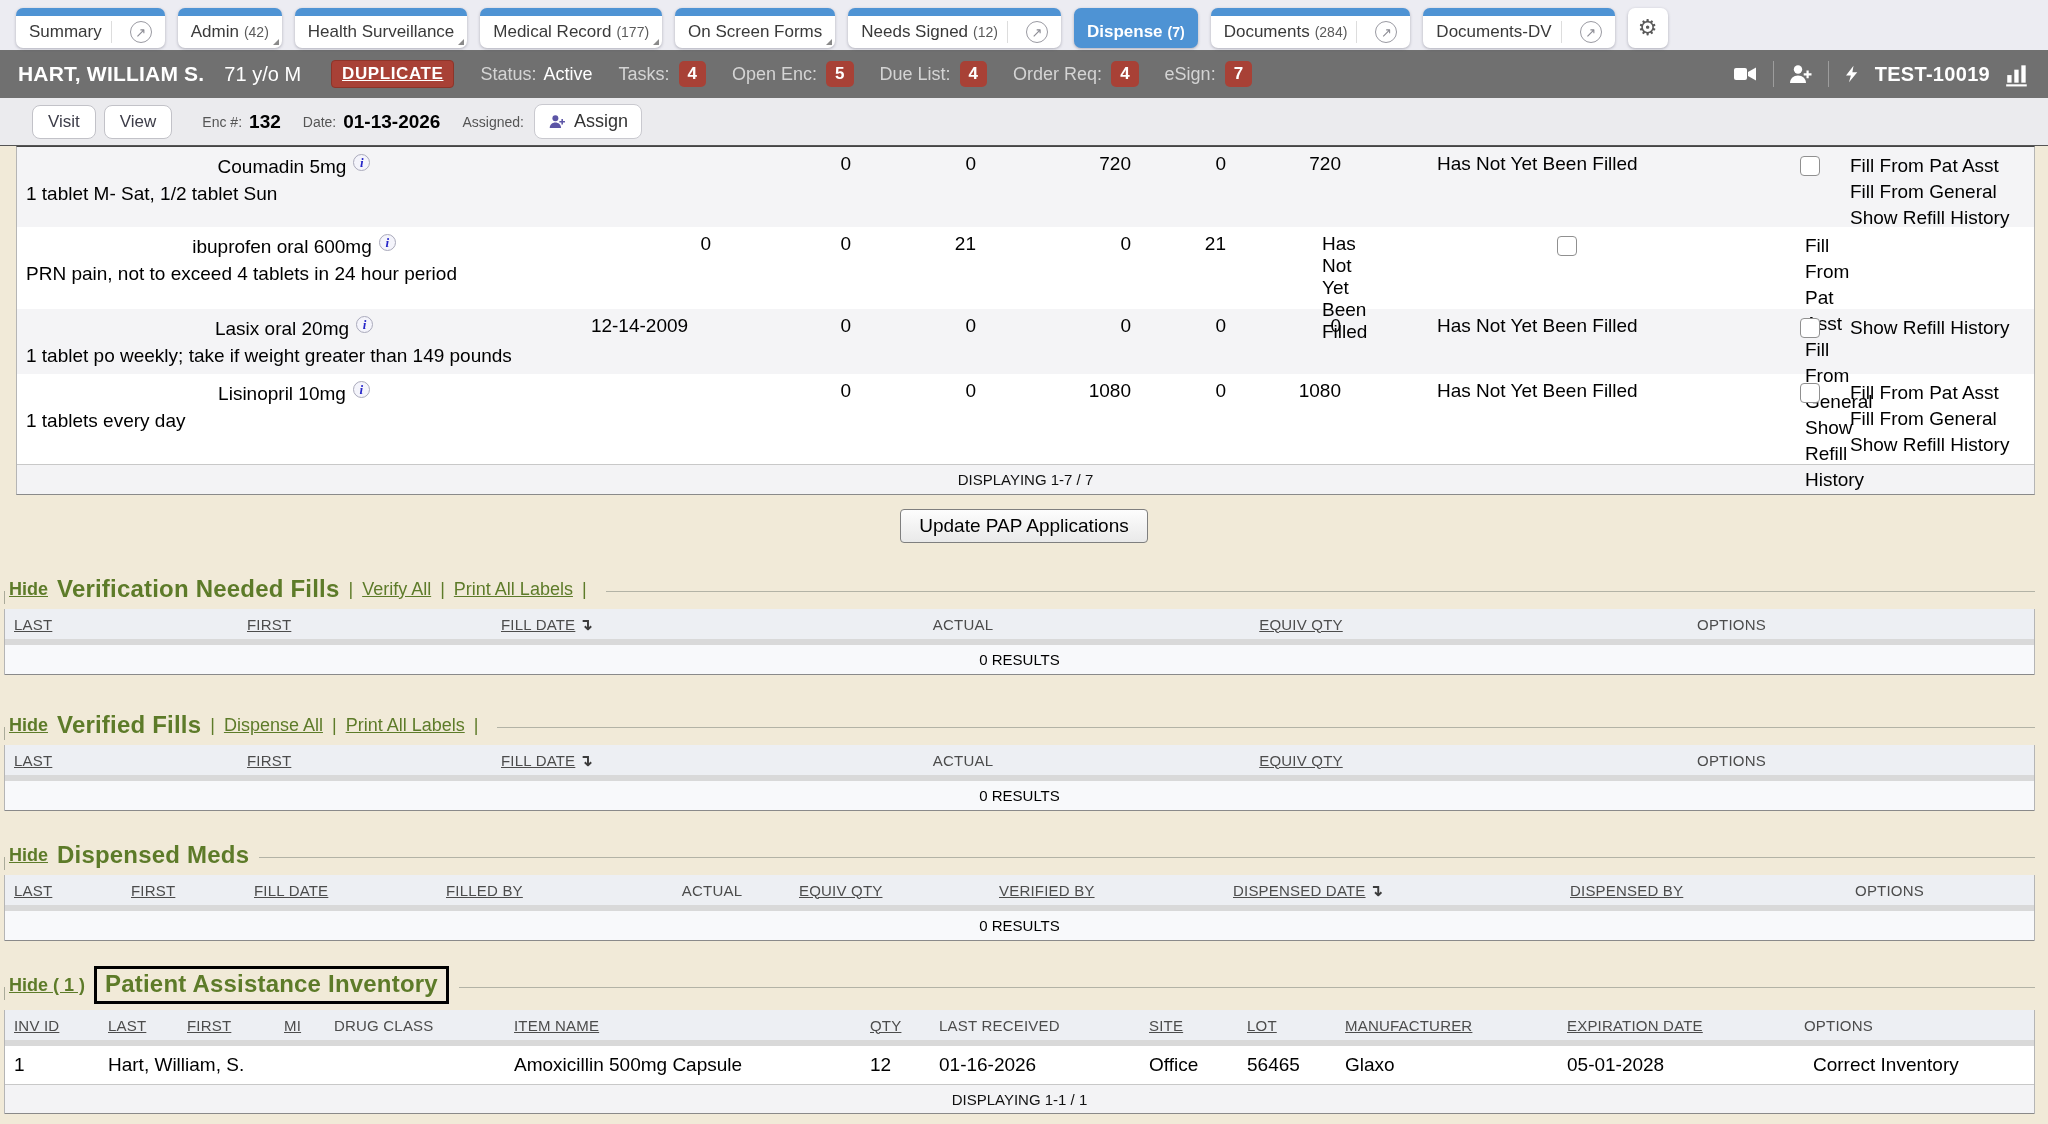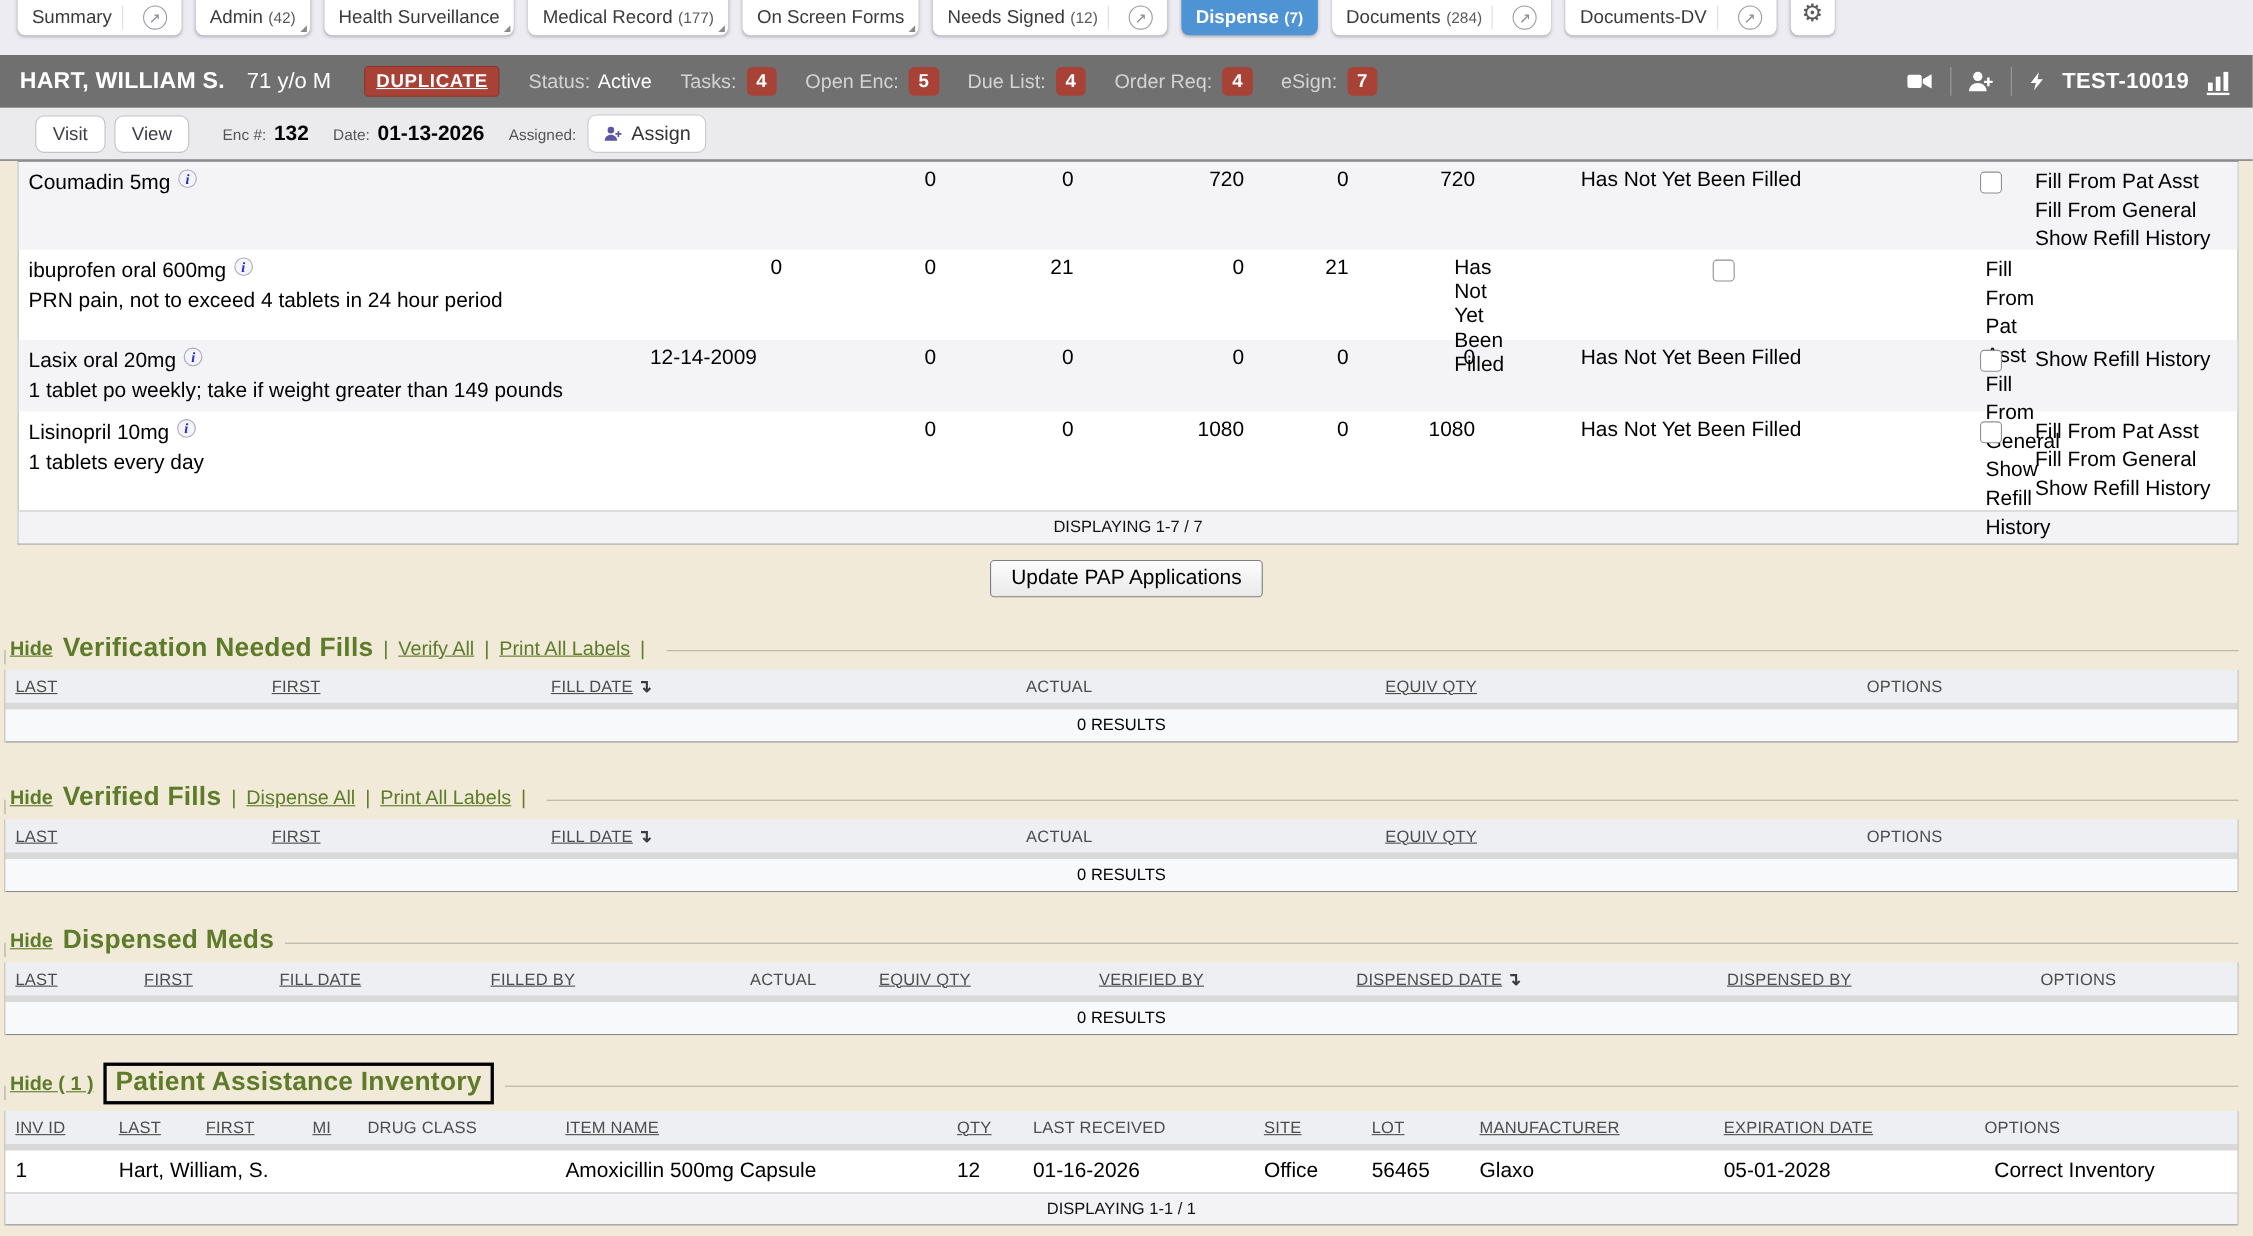--- a/index.html
+++ b/index.html
@@ -6,21 +6,21 @@
   html,body { width: 2048px; height: 1124px; overflow: hidden; }
   body {
     background: #f1ead8;
     font-family: "Liberation Sans", sans-serif;
     color: #000;
   }
   
   .tabbar {
     height: 50px; background: #ececf2;
     display: flex; align-items: flex-end;
-    padding: 0 0 18px 16px;
+    padding: 0 0 2px 16px;
   }
   .tab {
     position: relative; display: flex; align-items: center;
     background: #fff; height: 40px;
     border-top: 8px solid #4e93d4;
     border-radius: 7px;
     padding: 0 13px; margin-right: 13px;
     box-shadow: 0 1px 3px rgba(60,60,80,.35);
     font-size: 17px; color: #3a3a3a; cursor: pointer;
     white-space: nowrap;
@@ -98,21 +98,21 @@
     border-top: 1.5px solid #444; border-bottom: 1.5px solid #8a8a8a;
   }
   .med-row {
     display: grid;
     grid-template-columns: 545px 155px 140px 125px 155px 95px 115px 440px 45px 1fr;
     padding-top: 6px; font-size: 19px;
   }
   .med-row.alt { background: #f4f4f6; }
   .h80 { height: 80px; } .h82 { height: 82px; } .h65 { height: 65px; } .h90 { height: 90px; }
   .c-name { padding-left: 9px; line-height: 27px; }
-  .med-name { display: flex; align-items: flex-start; }
+  .med-name { display: flex; align-items: flex-start; justify-content: center; }
   .info {
     display: inline-flex; align-items: center; justify-content: center;
     width: 17px; height: 17px; border: 1px solid #aab; border-radius: 50%;
     background: #f4f4fb; color: #2626c9;
     font-family: "Liberation Serif", serif; font-style: italic; font-weight: bold;
     font-size: 13px; margin-left: 7px; margin-top: 1px; cursor: pointer;
   }
   .c-date { text-align: center; }
   .c-num  { text-align: right; padding-right: 6px; }
   .c-status { padding-left: 90px; }
@@ -312,20 +312,21 @@
 </div>
 
 <div class="meds">
 
   <div class="med-row alt h80">
     <div class="c-name">
       <div class="med-name">
           <span>Coumadin 5mg</span>
           <span class="info">i</span>
         </div>
+      <div>1 tablet M- Sat, 1/2 tablet Sun</div>
     </div>
     <div class="c-date"></div>
     <div class="c-num">0</div>
     <div class="c-num">0</div>
     <div class="c-num">720</div>
     <div class="c-num">0</div>
     <div class="c-num">720</div>
     <div class="c-status">Has Not Yet Been Filled</div>
     <div class="c-cb">
         <span class="cb"></span>

